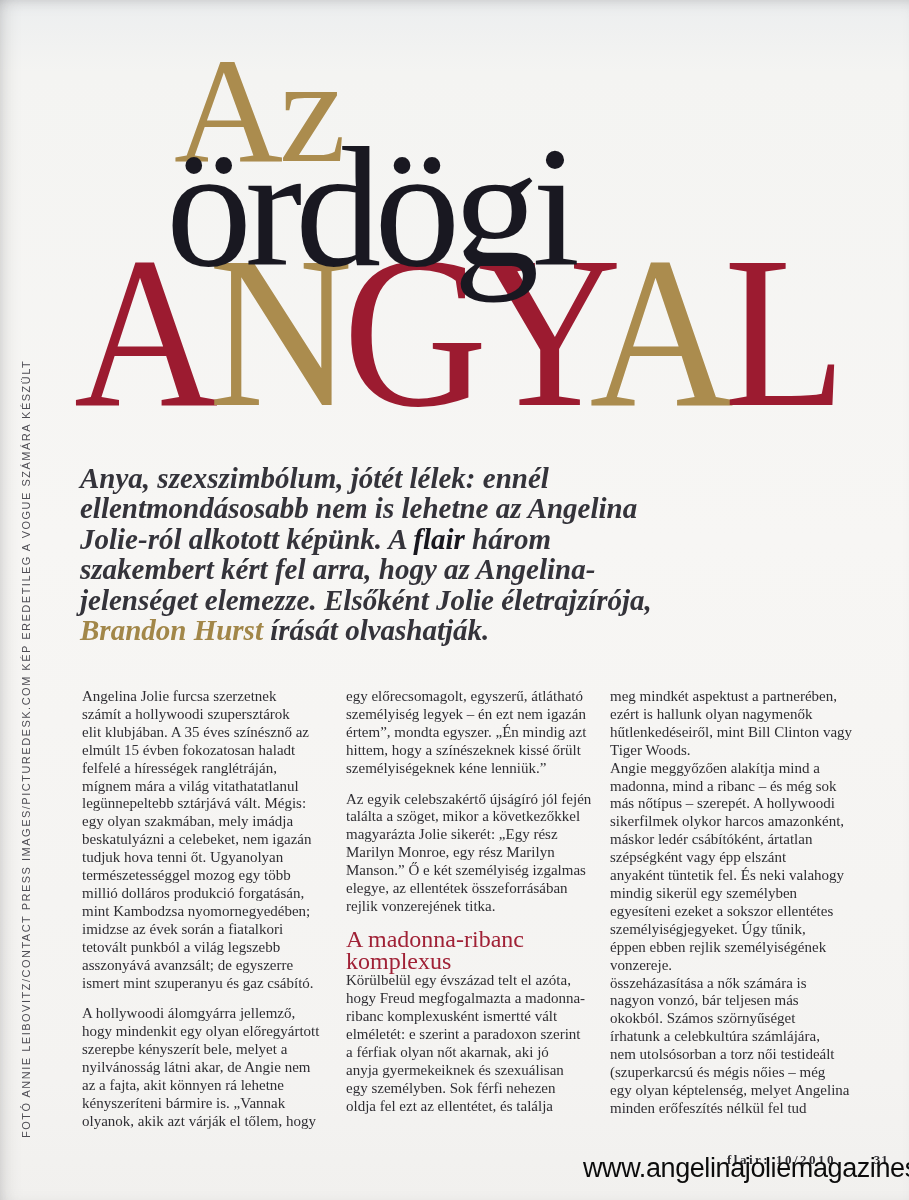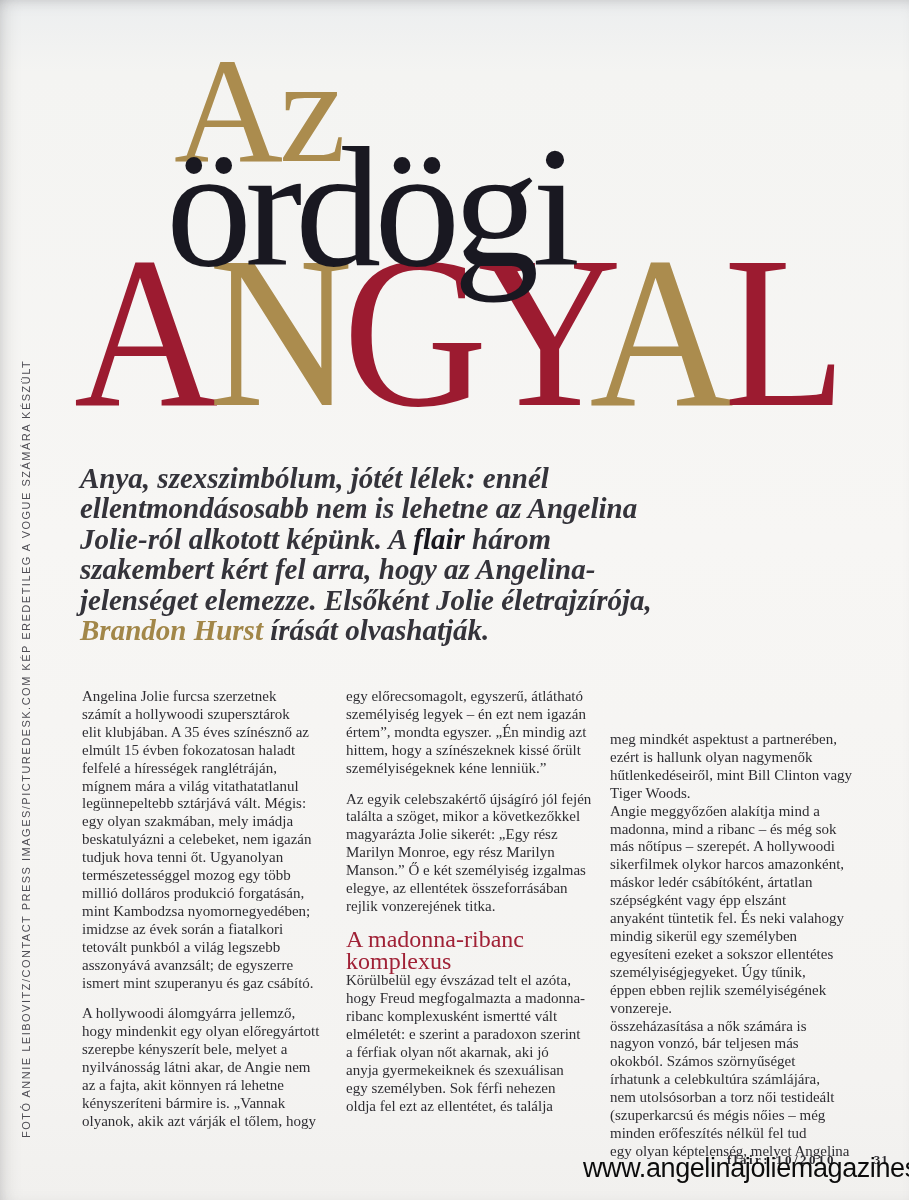--- a/index.html
+++ b/index.html
@@ -26,21 +26,21 @@
   
   .intro{position:absolute;left:80px;top:463px;z-index:2;}
   .intro .iline{
     font-style:italic;font-weight:bold;font-size:29px;line-height:30.4px;
     color:#34333a;white-space:nowrap;
   }
   .intro .seg-b{color:#17161d;}
   .intro .seg-g{color:#a28749;}
   
   .col{position:absolute;top:688px;width:252px;}
-  .col-1{left:82px;} .col-2{left:346px;} .col-3{left:610px;margin-top:43px;}
+  .col-1{left:82px;} .col-2{left:346px;} .col-3{left:610px;}
   .bodyline{font-size:15px;line-height:17.9px;color:#2f2e33;white-space:nowrap;}
   .headline{font-size:24px;line-height:21.8px;color:#a02136;white-space:nowrap;font-weight:500;}
   .pgap{height:13px;}
   
   .footer{
     position:absolute;left:727px;top:1152px;z-index:1;
     font-size:13px;font-weight:bold;letter-spacing:2.5px;color:#2c2b30;white-space:nowrap;
   }
   .footer .pageno{margin-left:32px;letter-spacing:1px;text-align:right;}
   .watermark{
@@ -142,22 +142,22 @@
       <div class="bodyline">egyesíteni ezeket a sokszor ellentétes</div>
       <div class="bodyline">személyiségjegyeket. Úgy tűnik,</div>
       <div class="bodyline">éppen ebben rejlik személyiségének</div>
       <div class="bodyline">vonzereje.</div>
       <div class="bodyline">összeházasítása a nők számára is</div>
       <div class="bodyline">nagyon vonzó, bár teljesen más</div>
       <div class="bodyline">okokból. Számos szörnyűséget</div>
       <div class="bodyline">írhatunk a celebkultúra számlájára,</div>
       <div class="bodyline">nem utolsósorban a torz női testideált</div>
       <div class="bodyline">(szuperkarcsú és mégis nőies – még</div>
+      <div class="bodyline">egy olyan képtelenség, melyet Angelina</div>
       <div class="bodyline">minden erőfeszítés nélkül fel tud</div>
-      <div class="bodyline">egy olyan képtelenség, melyet Angelina</div>
     </div>
 
   <div class="footer">
     <span>flair:</span>
     <span>10/2010</span>
     <span class="pageno">31</span>
   </div>
 
   <div class="watermark">www.angelinajoliemagazines.com</div>
 

